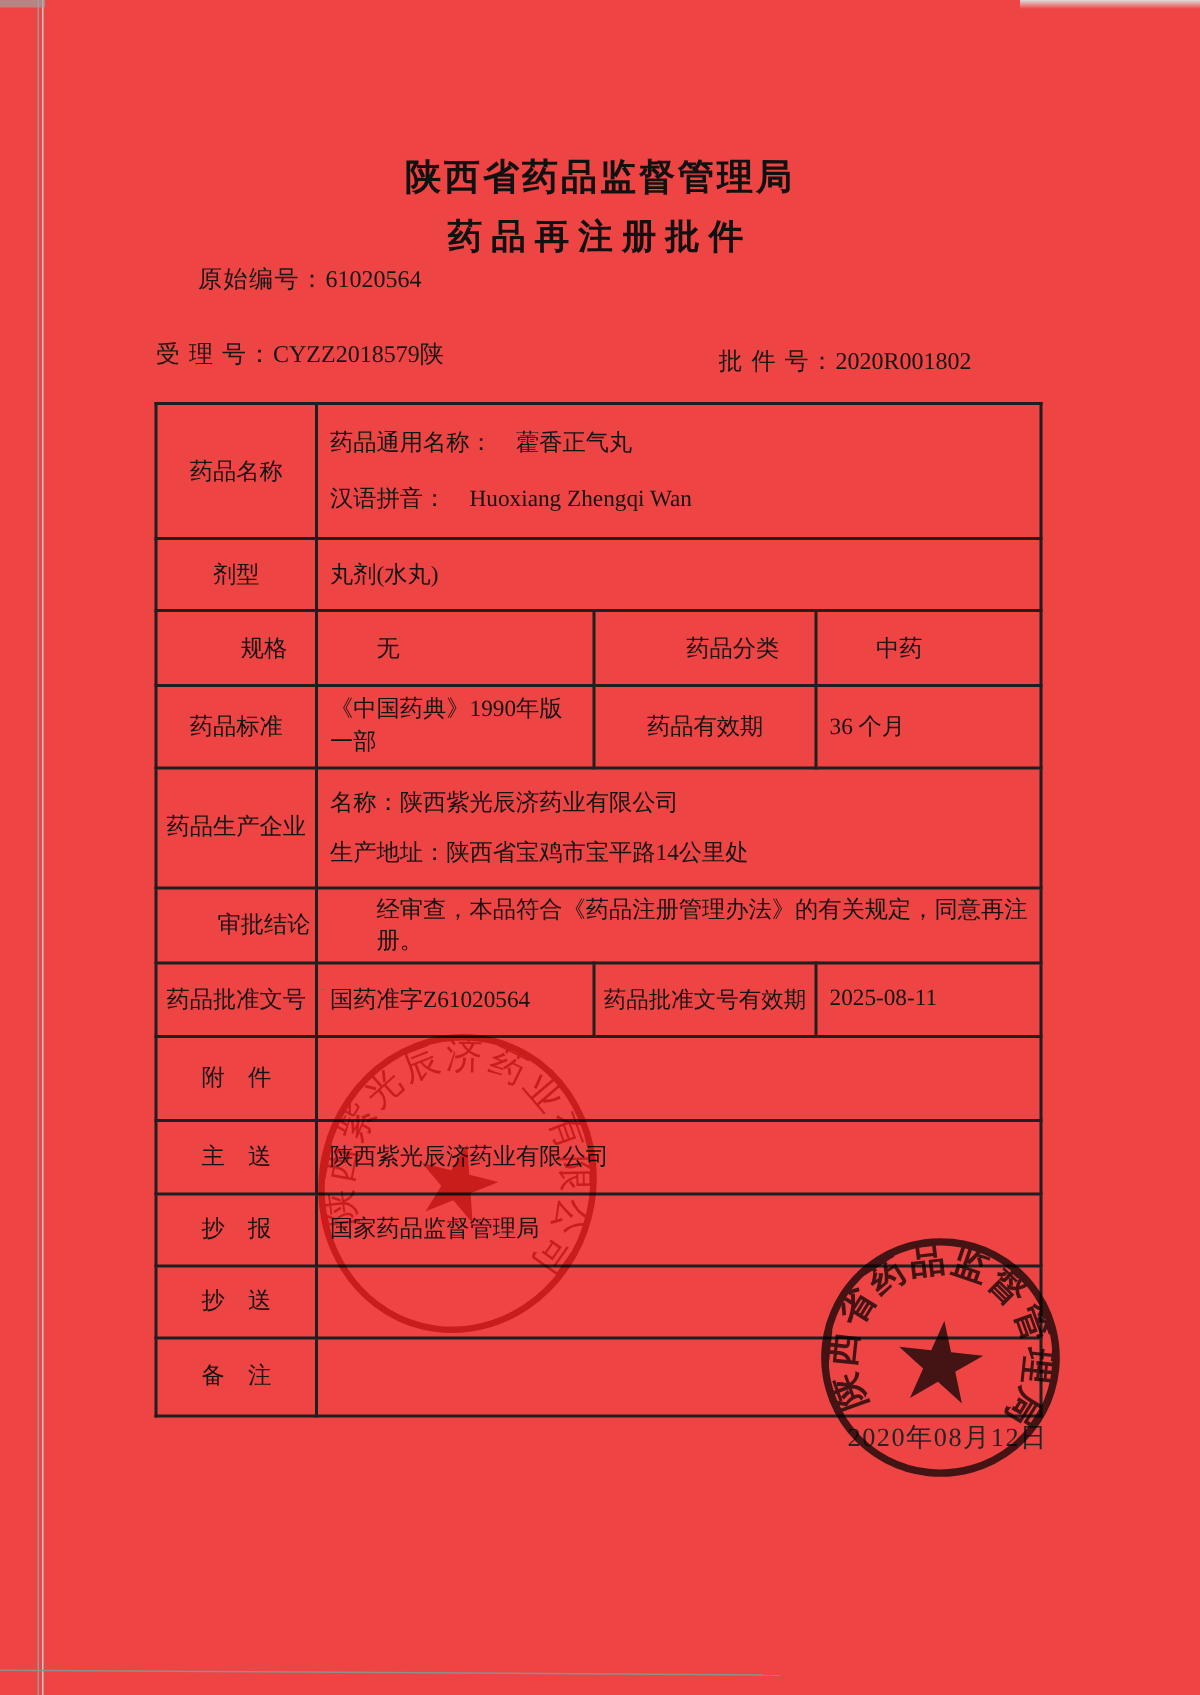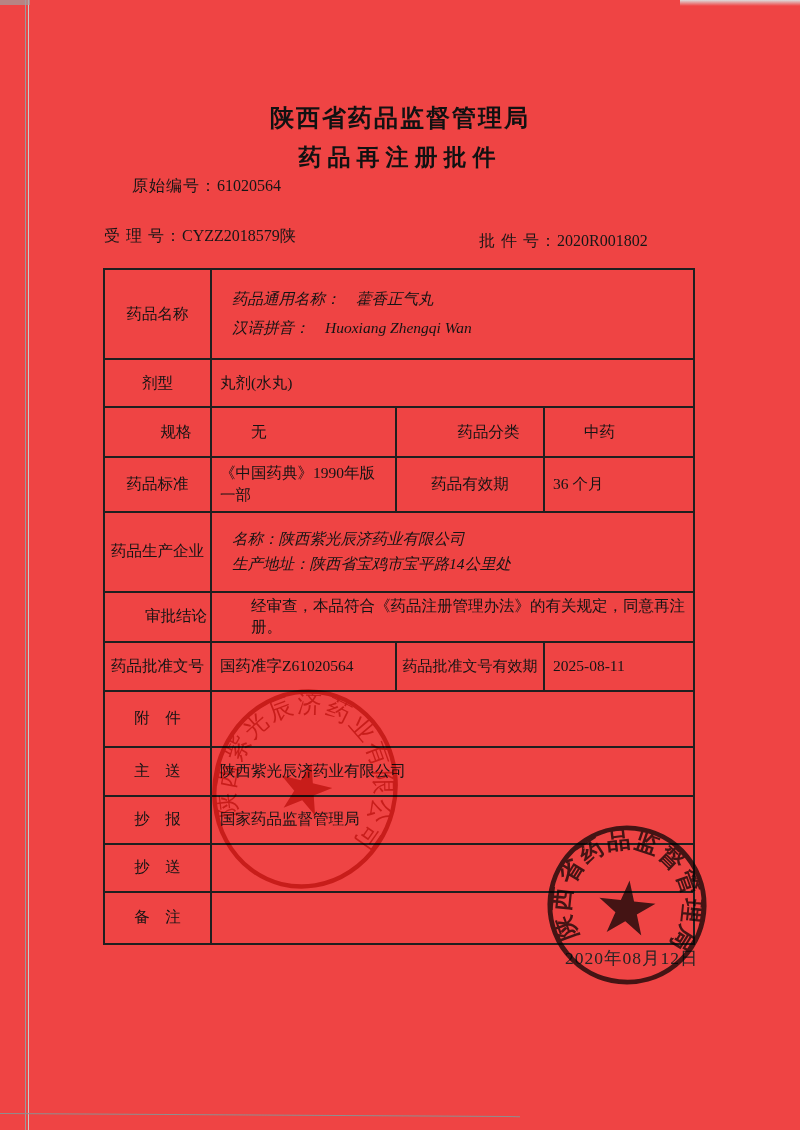--- a/index.html
+++ b/index.html
@@ -52,21 +52,21 @@
   }
   td.lbl { text-align:center; padding:0 2px; }
   td.val { text-align:left; padding:2px 8px; }
   tr.h-90  td { height:90px; }
   tr.h-48  td { height:48px; }
   tr.h-50  td { height:50px;padding-left:39px; }
   tr.h-52  td { height:52px; }
   tr.h-80  td { height:80px; }
   tr.h-49  td { height:49px; }
   tr.h-46  td { height:56px; }
-  td.two-line { padding:12px;font-style:italic; }
+  td.two-line { padding:0; }
   td.two-line .lines {
     display:flex; flex-direction:column; justify-content:space-evenly;
     height:100%; padding:0 8px;
   }
   td.wrapcell { line-height:1.45; padding-top:4px; padding-bottom:4px;margin-left:20px; }
 
   
   .company-stamp {
     position:absolute; left:208px; top:684px; width:194px; height:210px;
     transform:rotate(14deg); opacity:.8; mix-blend-mode:multiply; z-index:3;

